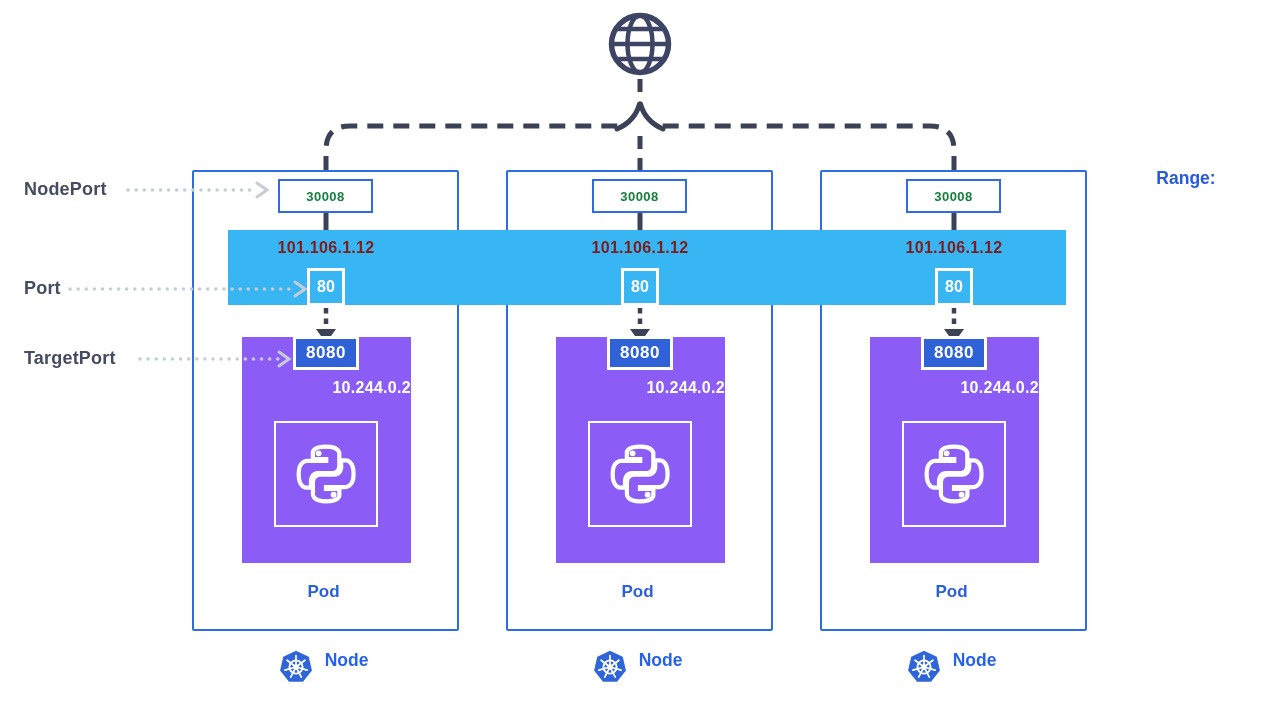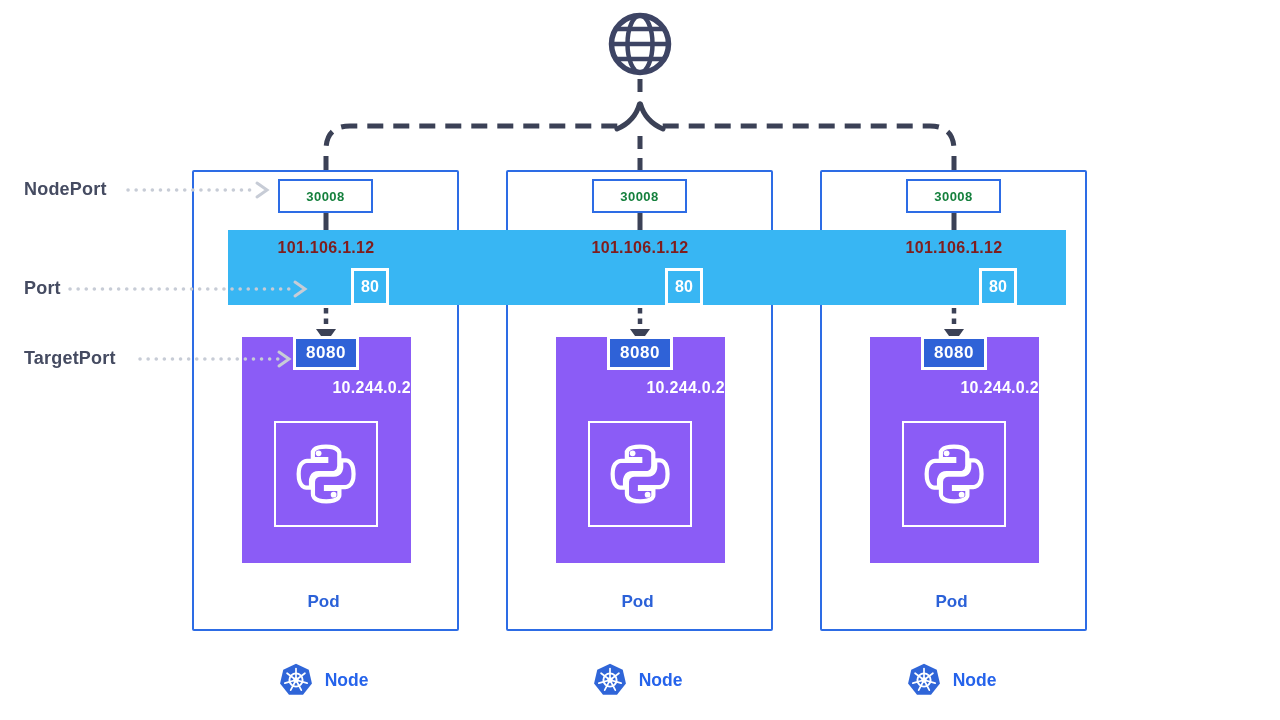--- a/index.html
+++ b/index.html
@@ -23,42 +23,42 @@
   }
   
   .band{position:absolute;left:228px;top:230px;width:838px;height:75px;background:#38b6f3;z-index:3;}
   .band-ip{
     position:absolute;top:9px;width:200px;text-align:center;color:#7f1d1d;
     font-size:16px;font-weight:700;letter-spacing:.3px;
   }
   .port-box{
     position:absolute;top:38px;width:32px;height:32px;border:3px solid #ffffff;
     color:#ffffff;font-size:16px;font-weight:700;
-    display:flex;align-items:center;justify-content:center;background:transparent;margin-left:44px;
+    display:flex;align-items:center;justify-content:center;background:transparent;
   }
   
   .pod{position:absolute;top:337px;width:169px;height:226px;background:#8b5cf6;z-index:2;}
   .tp-box{
     position:absolute;left:51px;top:-1px;width:60px;height:28px;border:3px solid #ffffff;
     color:#ffffff;font-size:17px;font-weight:700;letter-spacing:.5px;
     display:flex;align-items:center;justify-content:center;background:#2f62d7;
   }
   .pod-ip{position:absolute;left:0;top:42px;width:169px;text-align:right;color:#ffffff;font-size:16px;font-weight:700;letter-spacing:.3px;}
   .py-frame{
     position:absolute;left:32px;top:84px;width:100px;height:102px;border:2.5px solid #ffffff;
     display:flex;align-items:center;justify-content:center;
   }
   .pod-label{
     position:absolute;top:582px;width:263px;text-align:center;color:#2b61d8;
-    font-size:17px;font-weight:700;z-index:2;margin-top:10px;
+    font-size:17px;font-weight:700;z-index:2;
   }
   
   .footer{
-    position:absolute;top:650px;width:263px;height:36px;display:flex;align-items:center;
-    justify-content:center;gap:12px;z-index:2;margin-top:12px;
+    position:absolute;top:650px;width:263px;height:36px;display:flex;
+    justify-content:center;gap:12px;z-index:2;
   }
   .footer-label{color:#2563eb;font-size:17.5px;font-weight:700;}
   
   .anno{position:absolute;color:#454b61;font-size:18px;font-weight:700;z-index:5;letter-spacing:.2px;}
   
   .range-block{
     position:absolute;left:1098px;top:166px;width:176px;text-align:center;
     color:#2459e0;font-size:17.5px;font-weight:700;line-height:25px;z-index:5;
   }
   .service-label{
@@ -236,15 +236,16 @@
       <line x1="128" y1="190" x2="256" y2="190" stroke-width="3.5" stroke-dasharray="0.1 8"></line>
       <path d="M257 183 L267 190 L257 197" stroke-width="3"></path>
       <line x1="70" y1="289" x2="294" y2="289" stroke-width="3.5" stroke-dasharray="0.1 8"></line>
       <path d="M295 282 L305 289 L295 296" stroke-width="3"></path>
       <line x1="140" y1="359" x2="278" y2="359" stroke-width="3.5" stroke-dasharray="0.1 8"></line>
       <path d="M279 352 L289 359 L279 366" stroke-width="3"></path>
     </g>
   </svg>
 
   <div class="range-block">
+    <div>Range:</div>
   </div>
 
 </div>
 
 </body></html>

